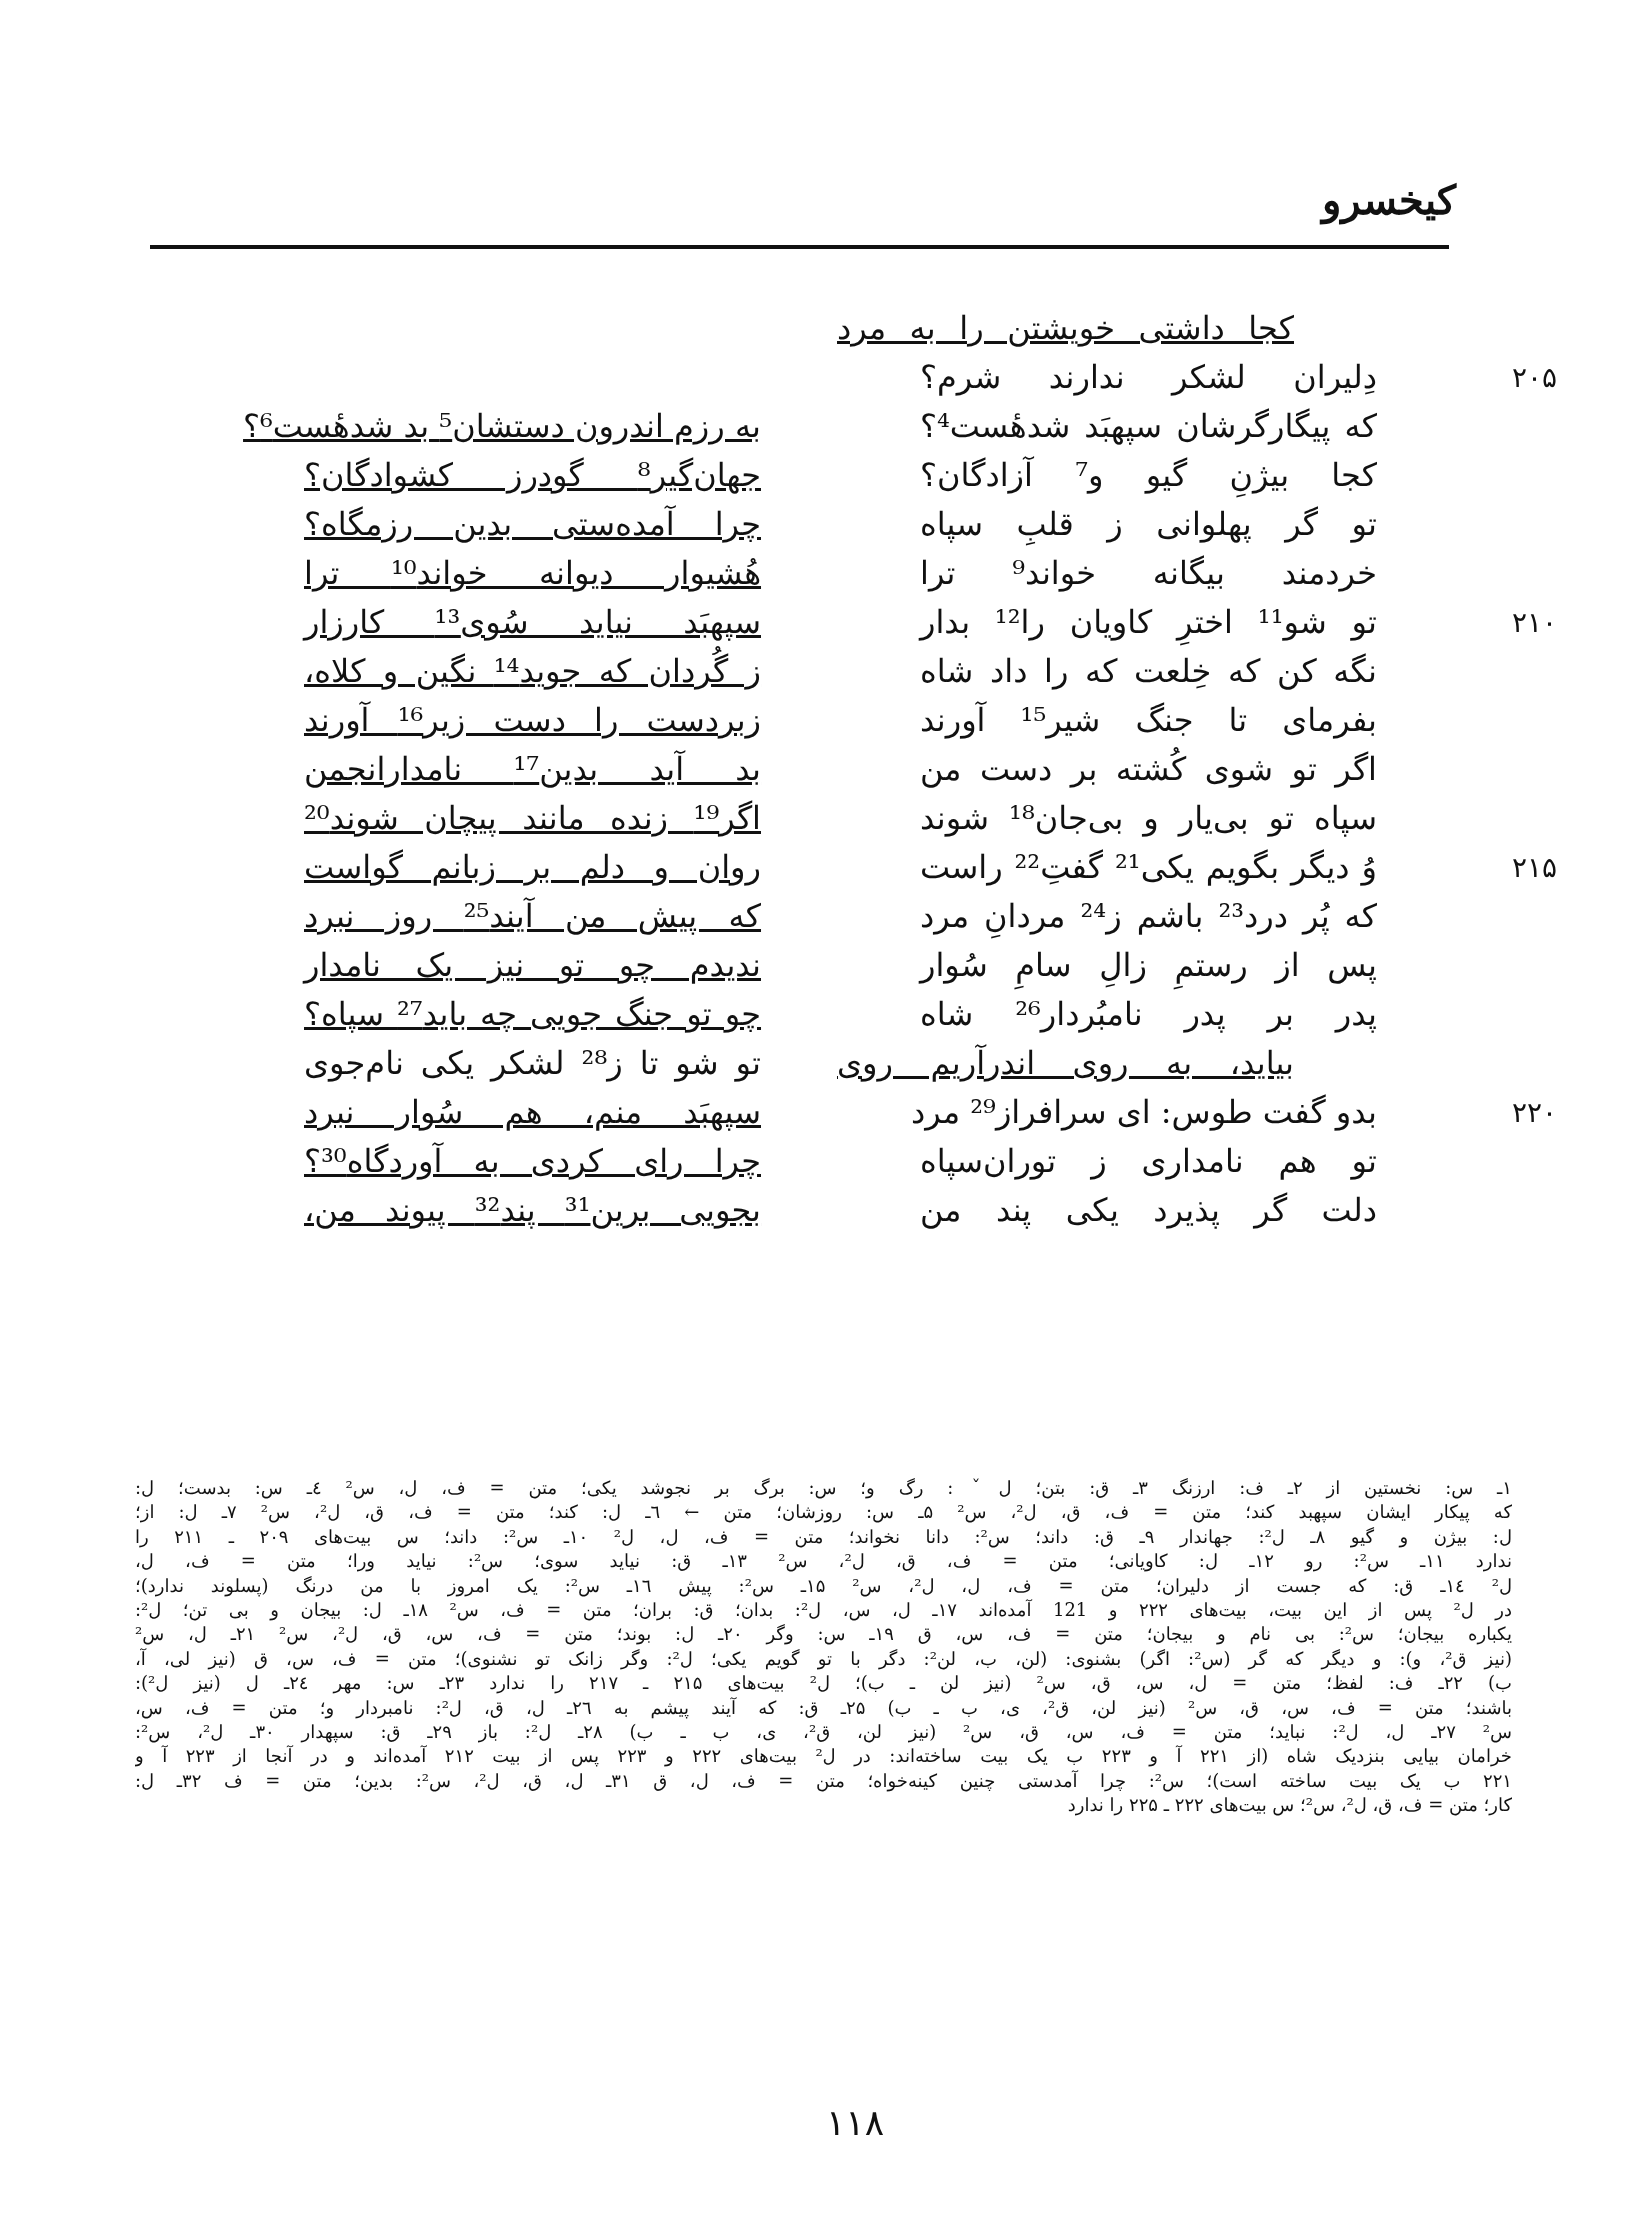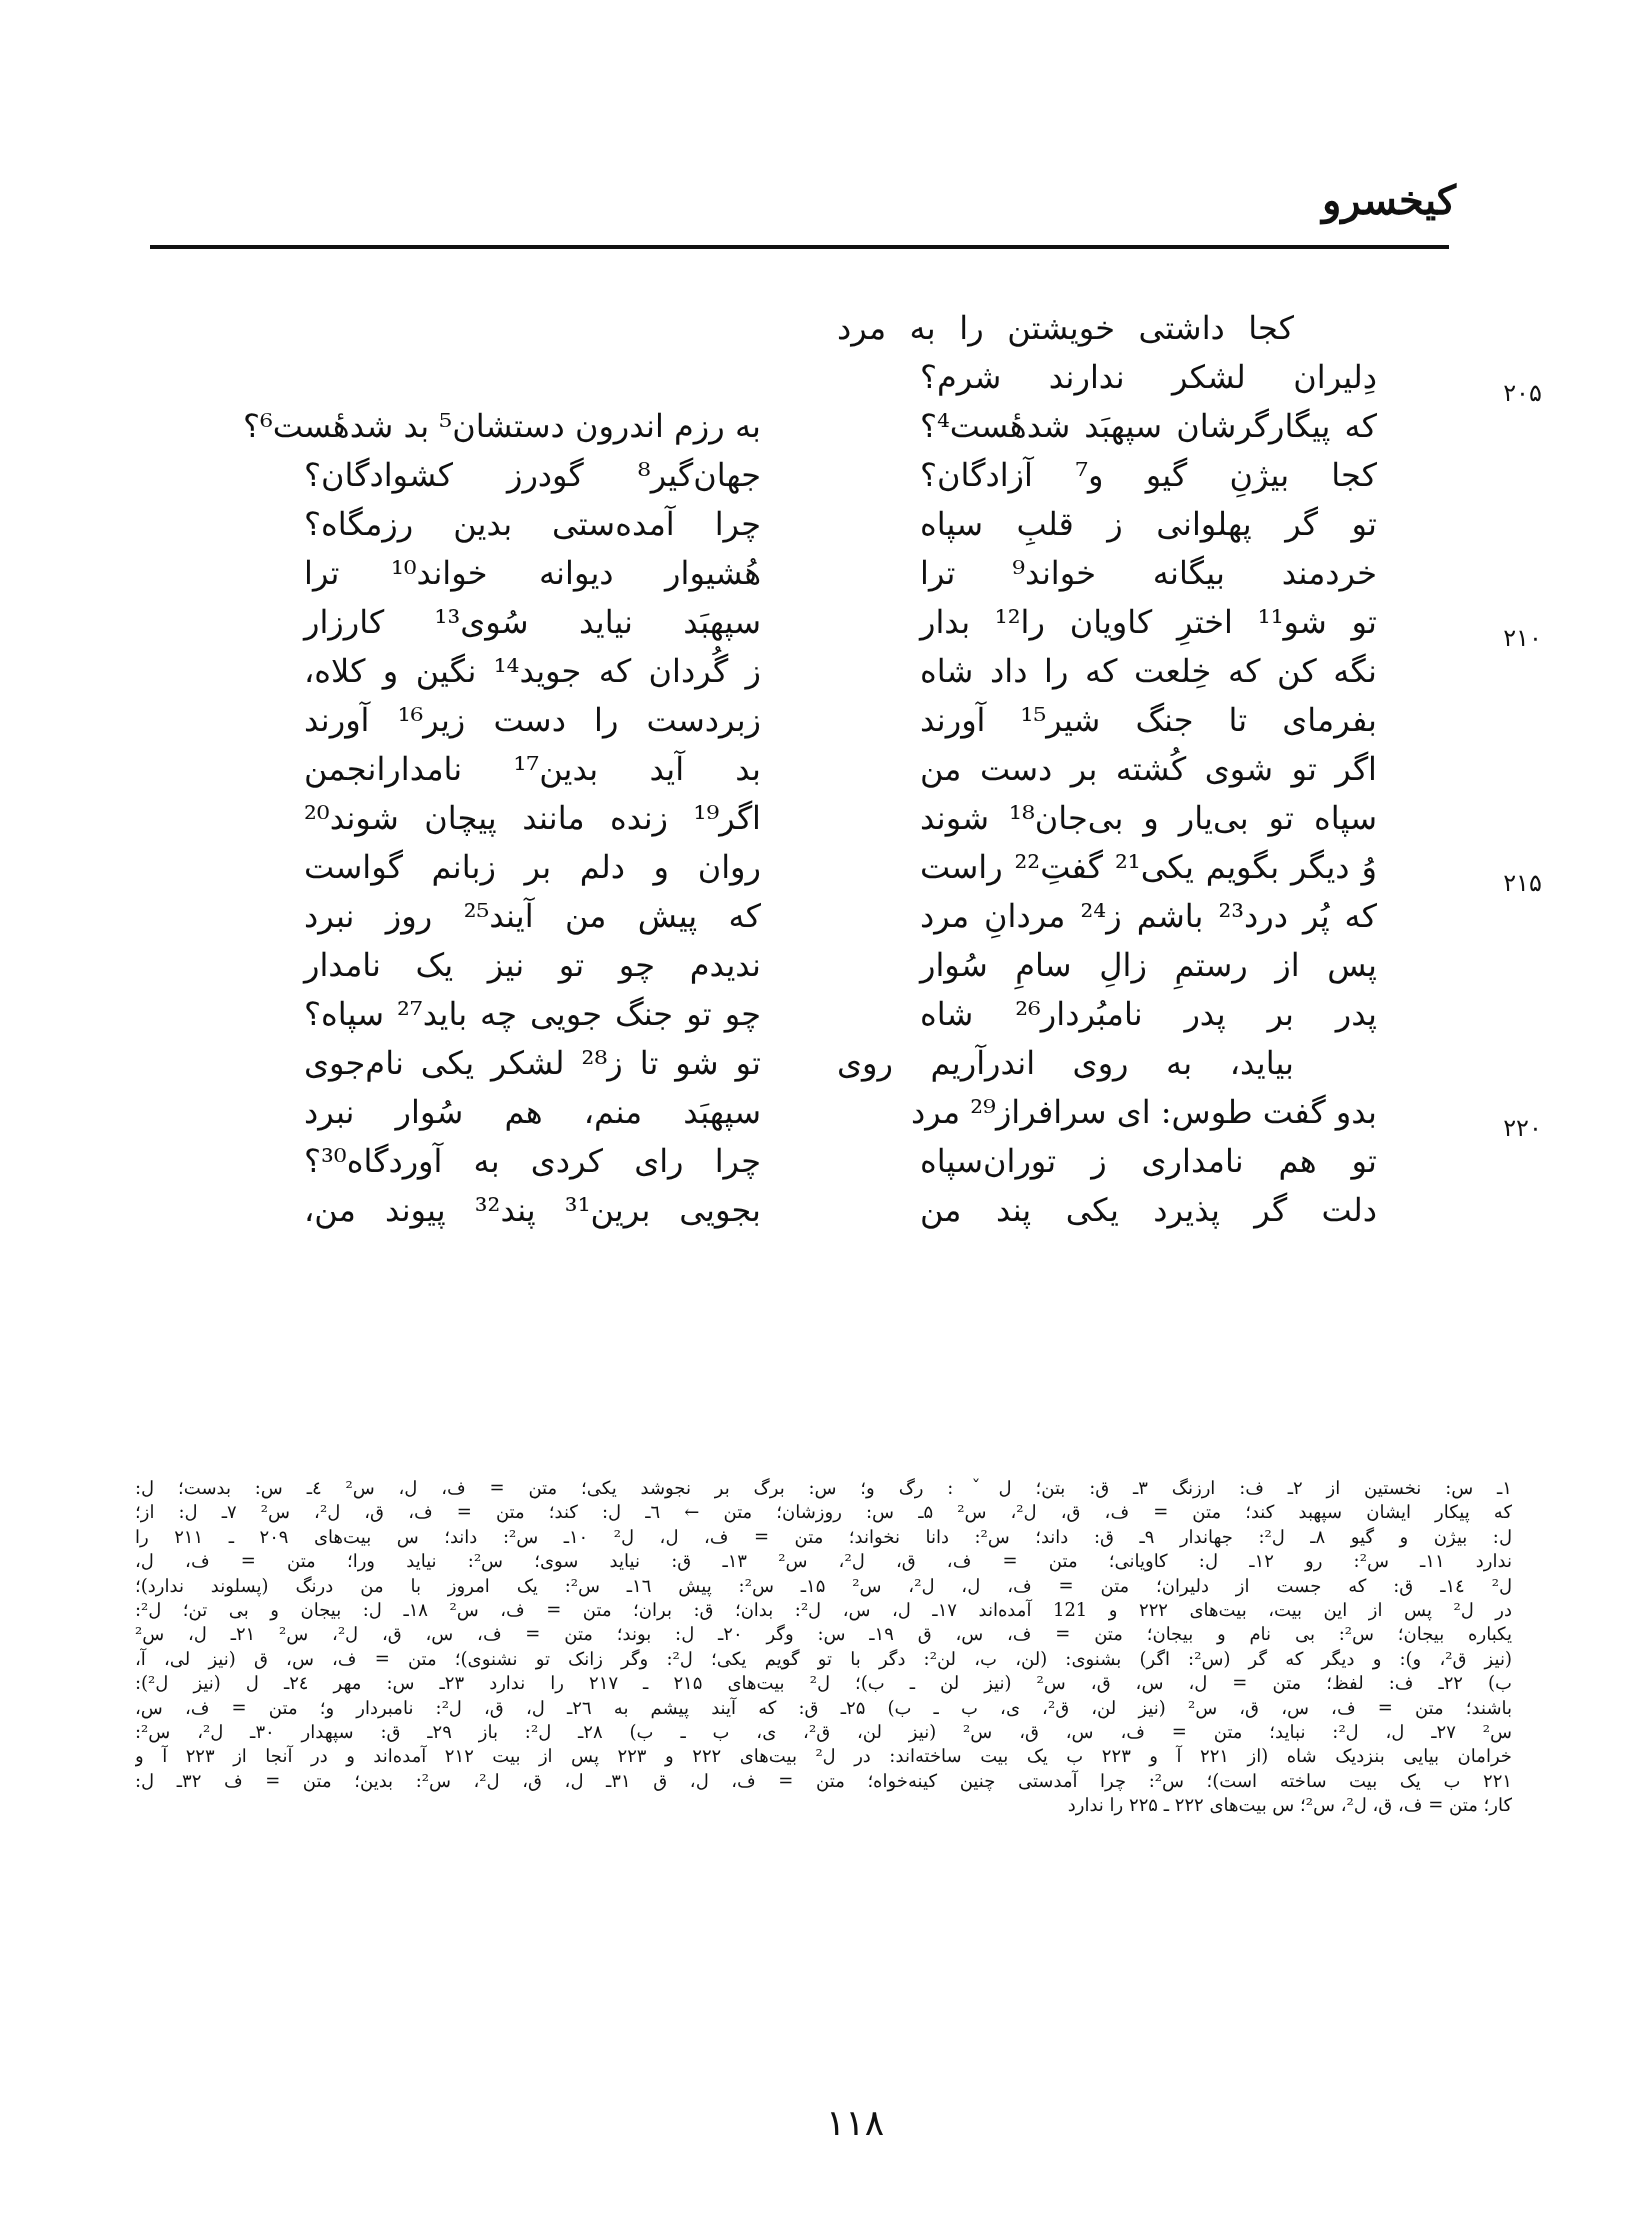--- a/index.html
+++ b/index.html
@@ -4,22 +4,22 @@
 <style>
   html, body { margin:0; padding:0; background:#ffffff; }
   body { width:1646px; height:2227px; position:relative; overflow:hidden;
          font-family:"DejaVu Serif", serif; color:#111; }
   .header-title { position:absolute; top:176px; right:190px; font-size:40px; font-weight:bold; direction:rtl; }
   .header-rule { position:absolute; top:245px; left:150px; width:1299px; height:4.2px; background:#111; }
   .verses { position:absolute; top:304px; left:263px; width:1190px; direction:rtl; }
   .verse-row { position:relative; height:49px; display:flex; flex-direction:row; direction:rtl; }
   .hemi { font-size:32px; line-height:49px; white-space:nowrap; text-align:justify; text-align-last:justify; }
   .hemi-right { width:457px; margin-right:76px; }
-  .hemi-left { width:457px; margin-right:159px; }
-  .line-num { position:absolute; right:-104px; top:16px; font-size:24px; line-height:49px; width:69px; text-align:center; }
+  .hemi-left { width:457px; margin-right:159px;text-decoration:underline; }
+  .line-num { position:absolute; right:-104px; top:0; font-size:28px; line-height:49px; width:69px; }
   .footnotes { position:absolute; top:1476px; left:135px; width:1377px; direction:rtl; }
   .fn-line { font-size:18px; line-height:24.4px; white-space:nowrap; overflow:hidden; text-align:justify; text-align-last:justify; }
   .fn-line.last { text-align-last:right; }
   .page-number { position:absolute; top:2102px; left:0; width:1646px; text-align:center; font-size:36px; font-weight:normal;margin-left:32px; }
 </style>
 </head>
 <body>
 
 <div>
   <div class="header-title">کیخسرو</div>

